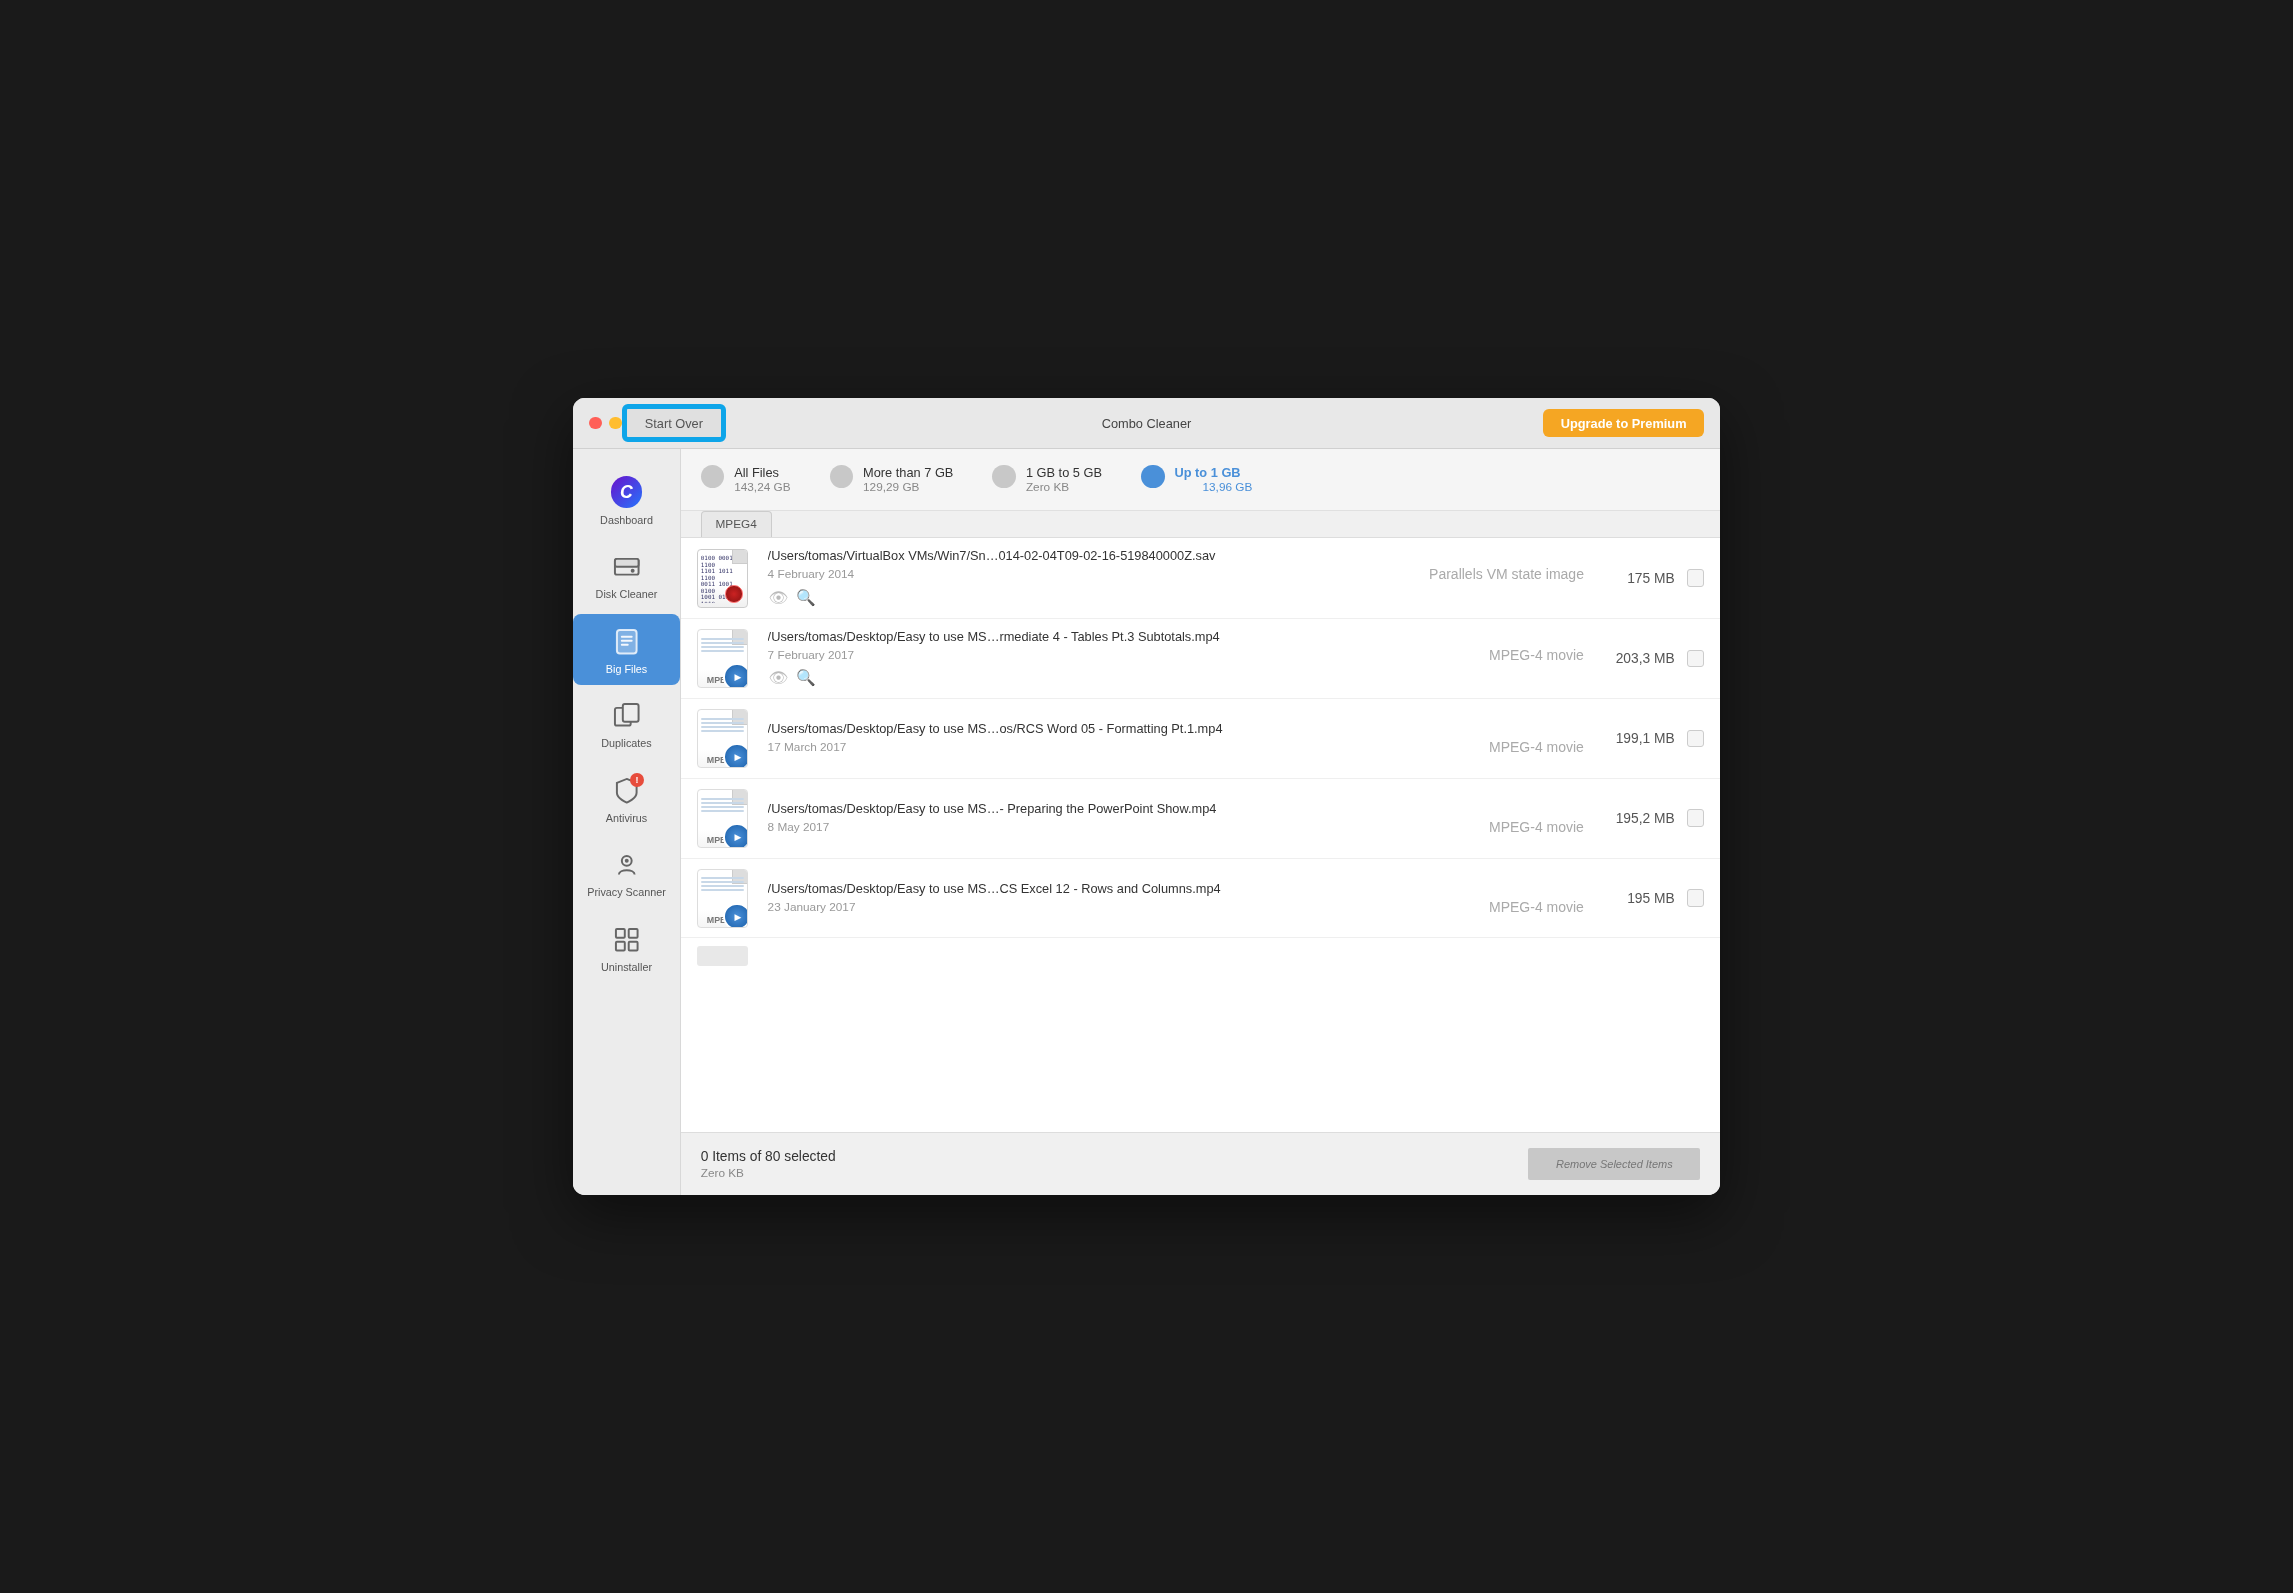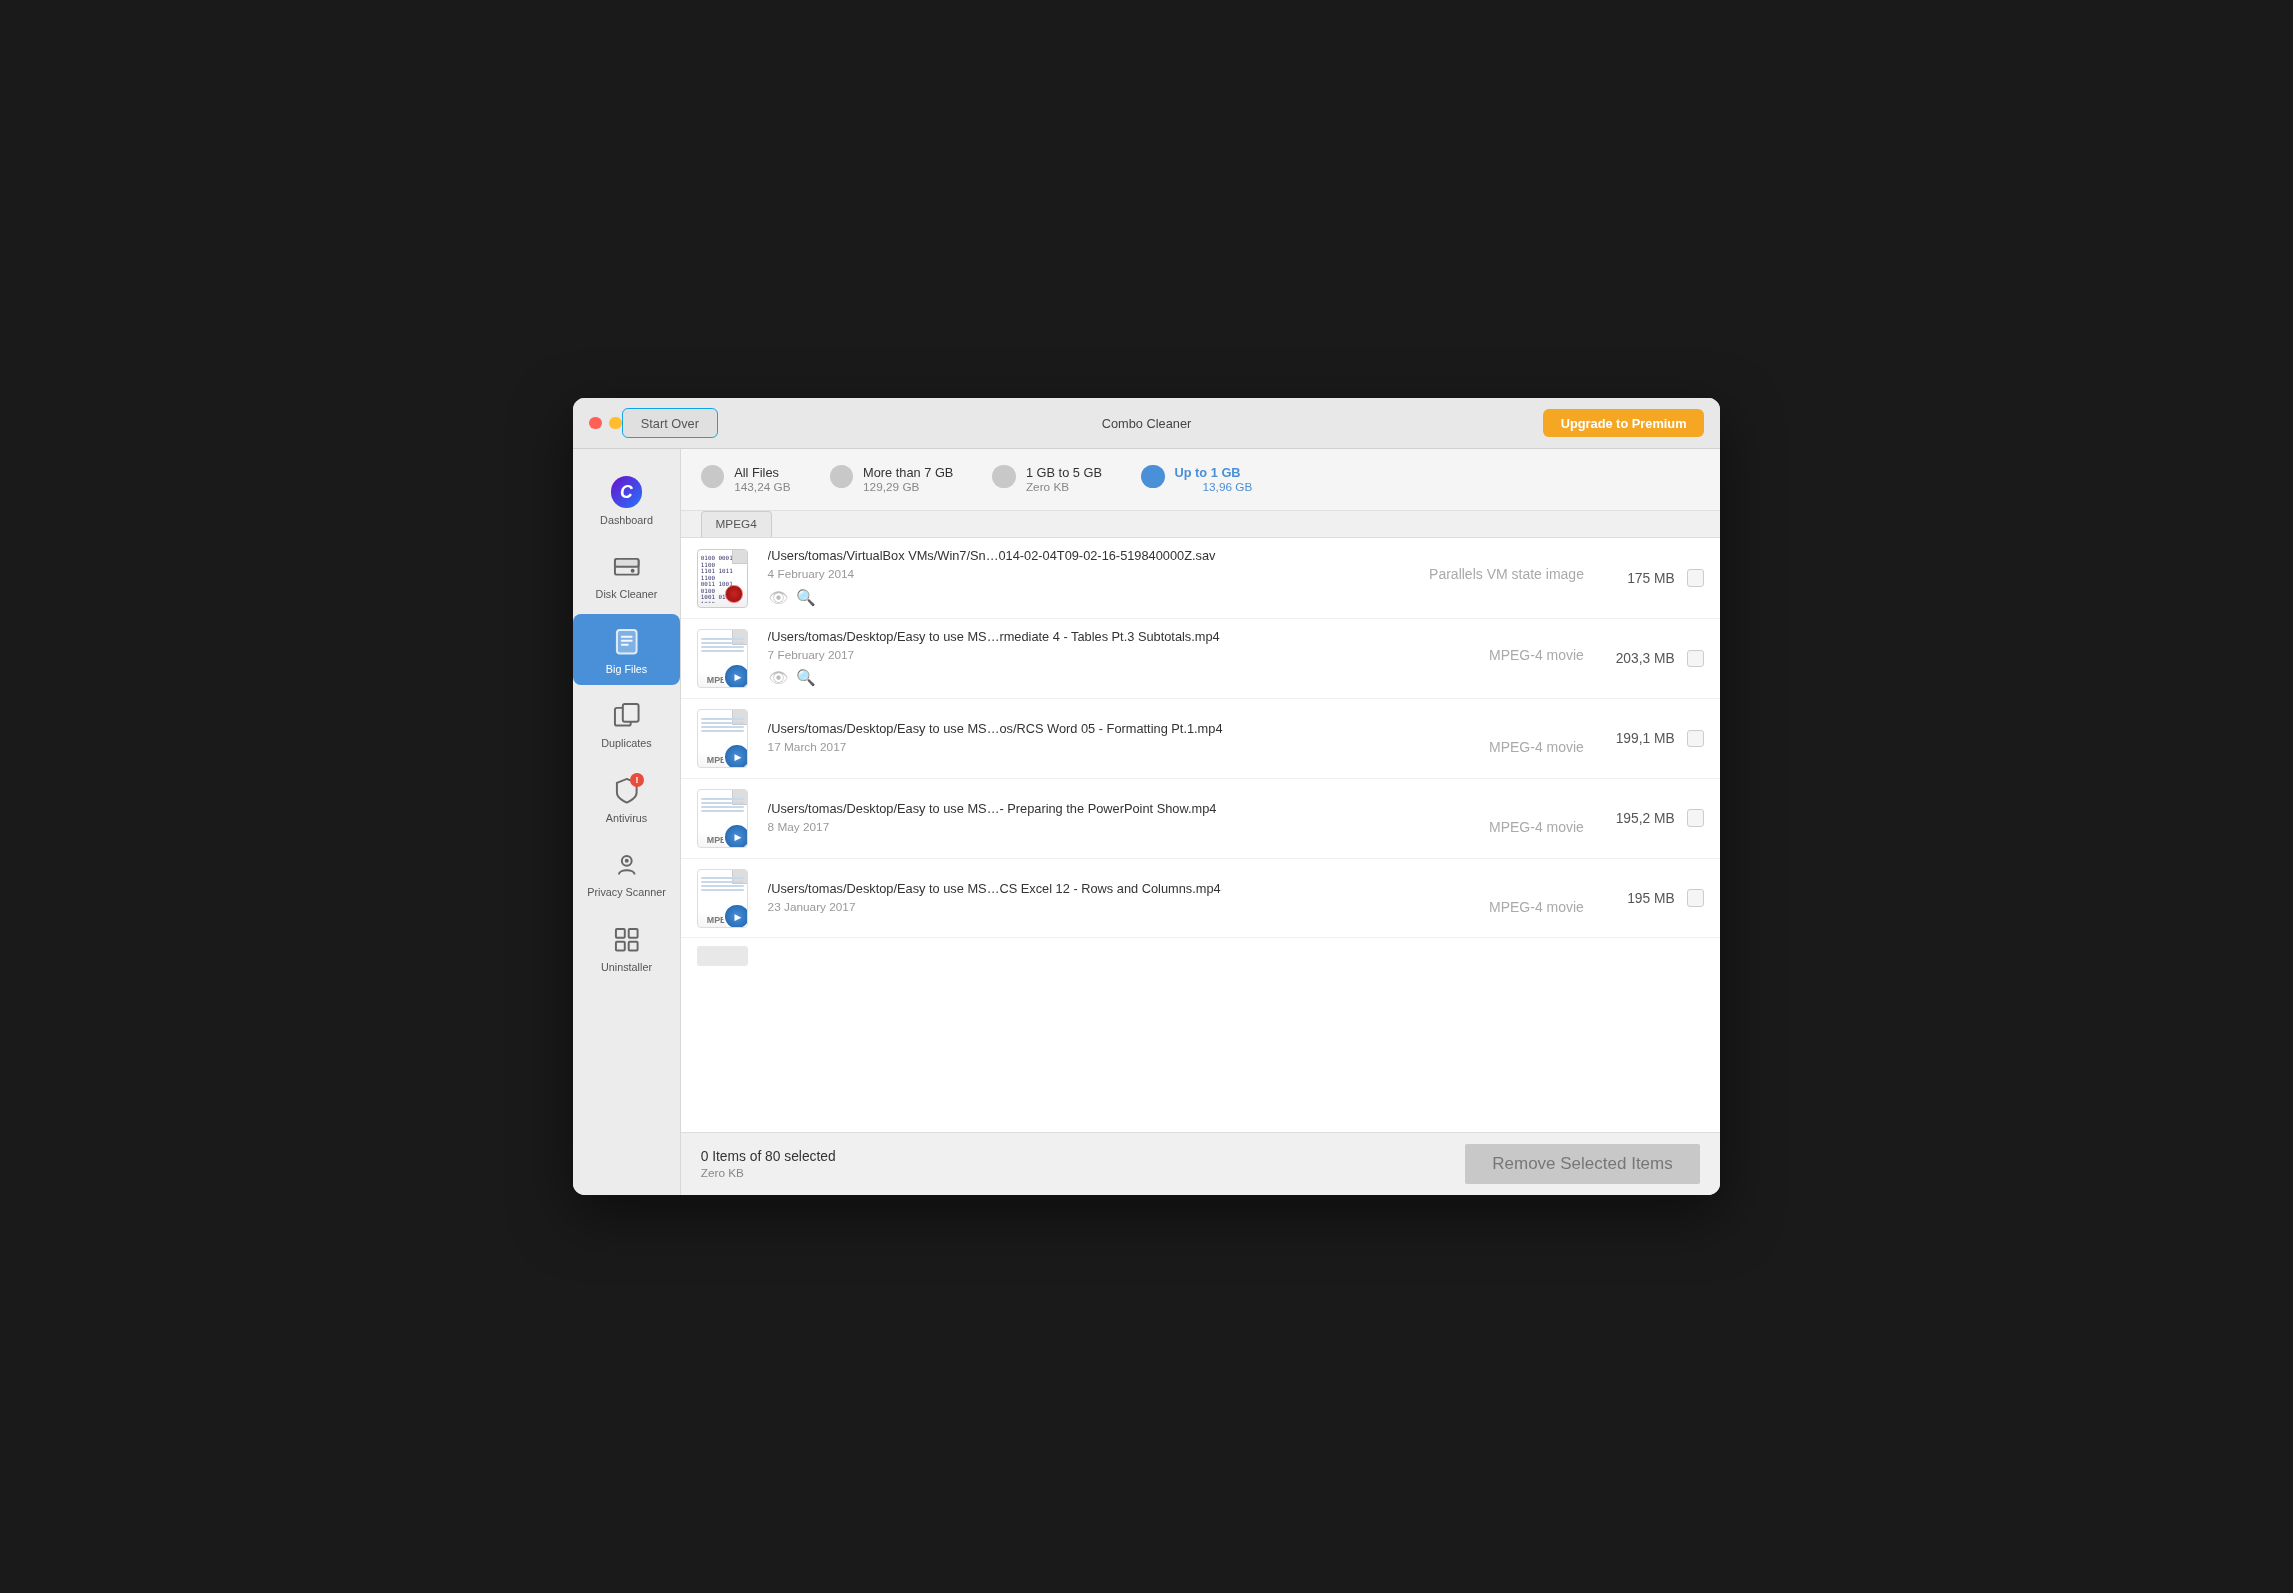--- a/index.html
+++ b/index.html
@@ -62,21 +62,21 @@
       border: none;
       border-radius: 5.9px;
       padding: 6.9px 17.7px;
       font-size: 12.8px;
       font-weight: 600;
       cursor: pointer;
     }
     .start-over-btn {
       background: #e0e0e0;
       color: #555;
-      border: 1px solid #0ea5e9;
+      border: 5px solid #0ea5e9;
       border-radius: 5.9px;
       padding: 6.9px 17.7px;
       font-size: 12.8px;
       cursor: pointer;
       position: absolute;
       left: 49px;
     }
     .main-layout {
       display: flex;
       flex: 1;
@@ -326,23 +326,24 @@
       color: #888;
       margin-top: 2px;
     }
     .remove-btn {
       margin-left: auto;
       background: #c8c8c8;
       color: #777;
       border: none;
       border-radius: 2px;
       padding: 9.9px 27.6px;
-      font-size: 17px;
+      font-size: 11px;
       font-weight: 500;
       cursor: not-allowed;
+      font-style: italic;
     }
     
     .icon-dashboard {
       width: 31.5px;
       height: 31.5px;
       background: linear-gradient(135deg, #6a11cb, #2575fc);
       border-radius: 50%;
       display: flex;
       align-items: center;
       justify-content: center;

